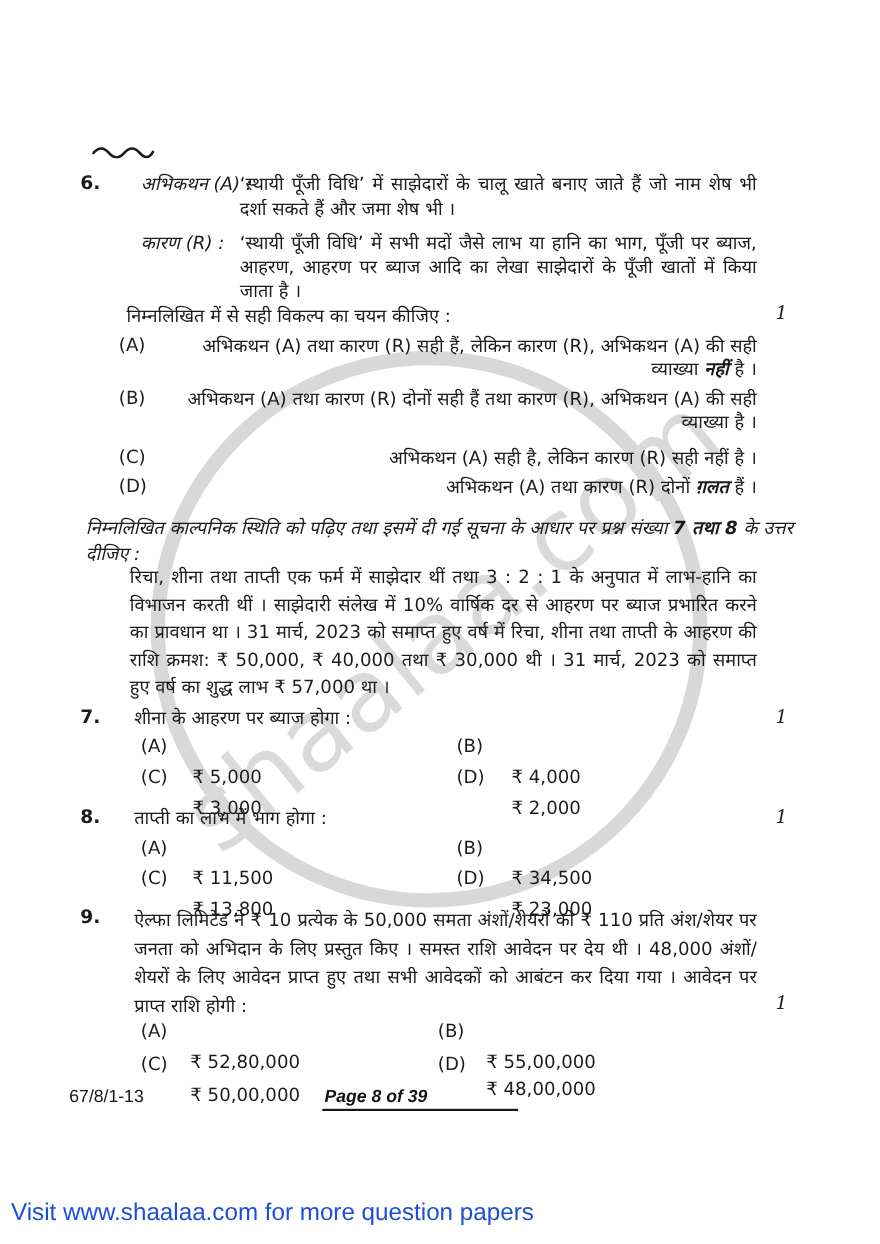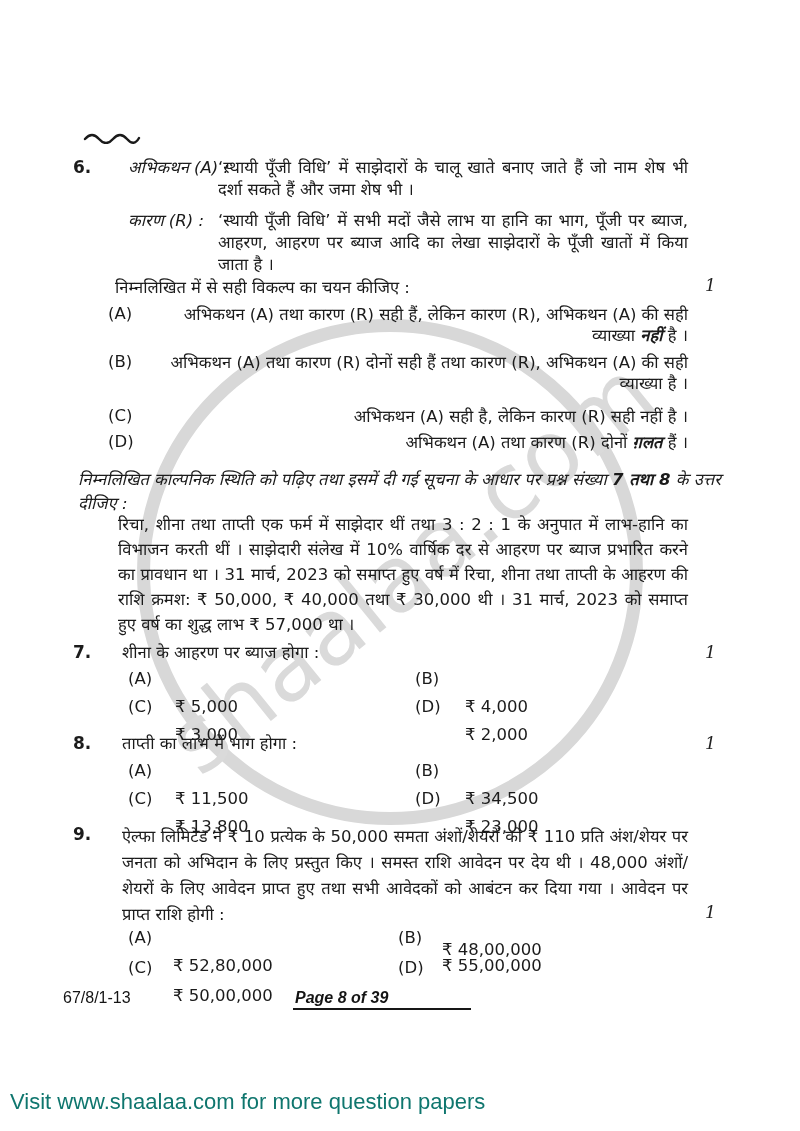--- a/index.html
+++ b/index.html
@@ -31,21 +31,21 @@
     position:absolute;left:95px;top:512px;width:640px;height:120px;
     font-size:92px;color:#dadada;text-align:center;letter-spacing:1px;
     transform:rotate(-39deg);transform-origin:50% 50%;z-index:0;
     font-family:"DejaVu Sans",sans-serif;white-space:nowrap;
   }
   .content{position:relative;z-index:1;}
   .squiggle{position:absolute;left:83px;top:128px;width:58px;height:16px;z-index:1;}
   .footer-left{font-family:"Liberation Sans",sans-serif;font-size:16px;color:#141414;}
   .footer-center{font-family:"Liberation Sans",sans-serif;font-style:italic;font-weight:bold;font-size:16px;color:#141414;text-align:left;}
   .footer-rule{position:absolute;left:293px;top:1008px;width:178px;height:2px;background:#161616;}
-  .promo{font-family:"Liberation Sans",sans-serif;font-size:22px;color:#0f766e;}
+  .promo{font-family:"Liberation Sans",sans-serif;font-size:22px;color:#1d4ed8;}
 </style>
 </head>
 <body>
 
 <main class="content">
 
   <div class="wm-ring"></div>
   <div class="wm-text">shaalaa.com</div>
 
   <svg class="squiggle" viewBox="0 0 58 16">
@@ -102,21 +102,21 @@
   <div class="abs qnum" style="left:73px;top:824px">9.</div>
   <div class="abs q9stem just" style="left:122px;top:824px;width:566px">ऐल्फा लिमिटेड ने ₹ 10 प्रत्येक के 50,000 समता अंशों/शेयरों को ₹ 110 प्रति अंश/शेयर पर जनता को अभिदान के लिए प्रस्तुत किए । समस्त राशि आवेदन पर देय थी ।  48,000 अंशों/शेयरों के लिए आवेदन प्राप्त हुए तथा सभी आवेदकों को आबंटन कर दिया गया । आवेदन पर प्राप्त राशि होगी :</div>
   <div class="abs mark" style="left:705px;top:902px">1</div>
   <div class="abs opt-label" style="left:128px;top:928px">(A)</div>
   <div class="abs opt-val" style="left:173px;top:928px">₹ 52,80,000</div>
   <div class="abs opt-label" style="left:398px;top:928px">(B)</div>
   <div class="abs opt-val" style="left:442px;top:928px">₹ 55,00,000</div>
   <div class="abs opt-label" style="left:128px;top:958px">(C)</div>
   <div class="abs opt-val" style="left:173px;top:958px">₹ 50,00,000</div>
   <div class="abs opt-label" style="left:398px;top:958px">(D)</div>
-  <div class="abs opt-val" style="left:442px;top:912px">₹ 48,00,000</div>
+  <div class="abs opt-val" style="left:442px;top:952px">₹ 48,00,000</div>
 
   <div class="abs footer-left" style="left:63px;top:989px">67/8/1-13</div>
   <div class="abs footer-center" style="left:295px;top:989px;width:180px">Page 8 of 39</div>
   <div class="footer-rule"></div>
 
   <div class="abs promo" style="left:10px;top:1089px">Visit www.shaalaa.com for more question papers</div>
 
 </main>
 
 </body></html>

